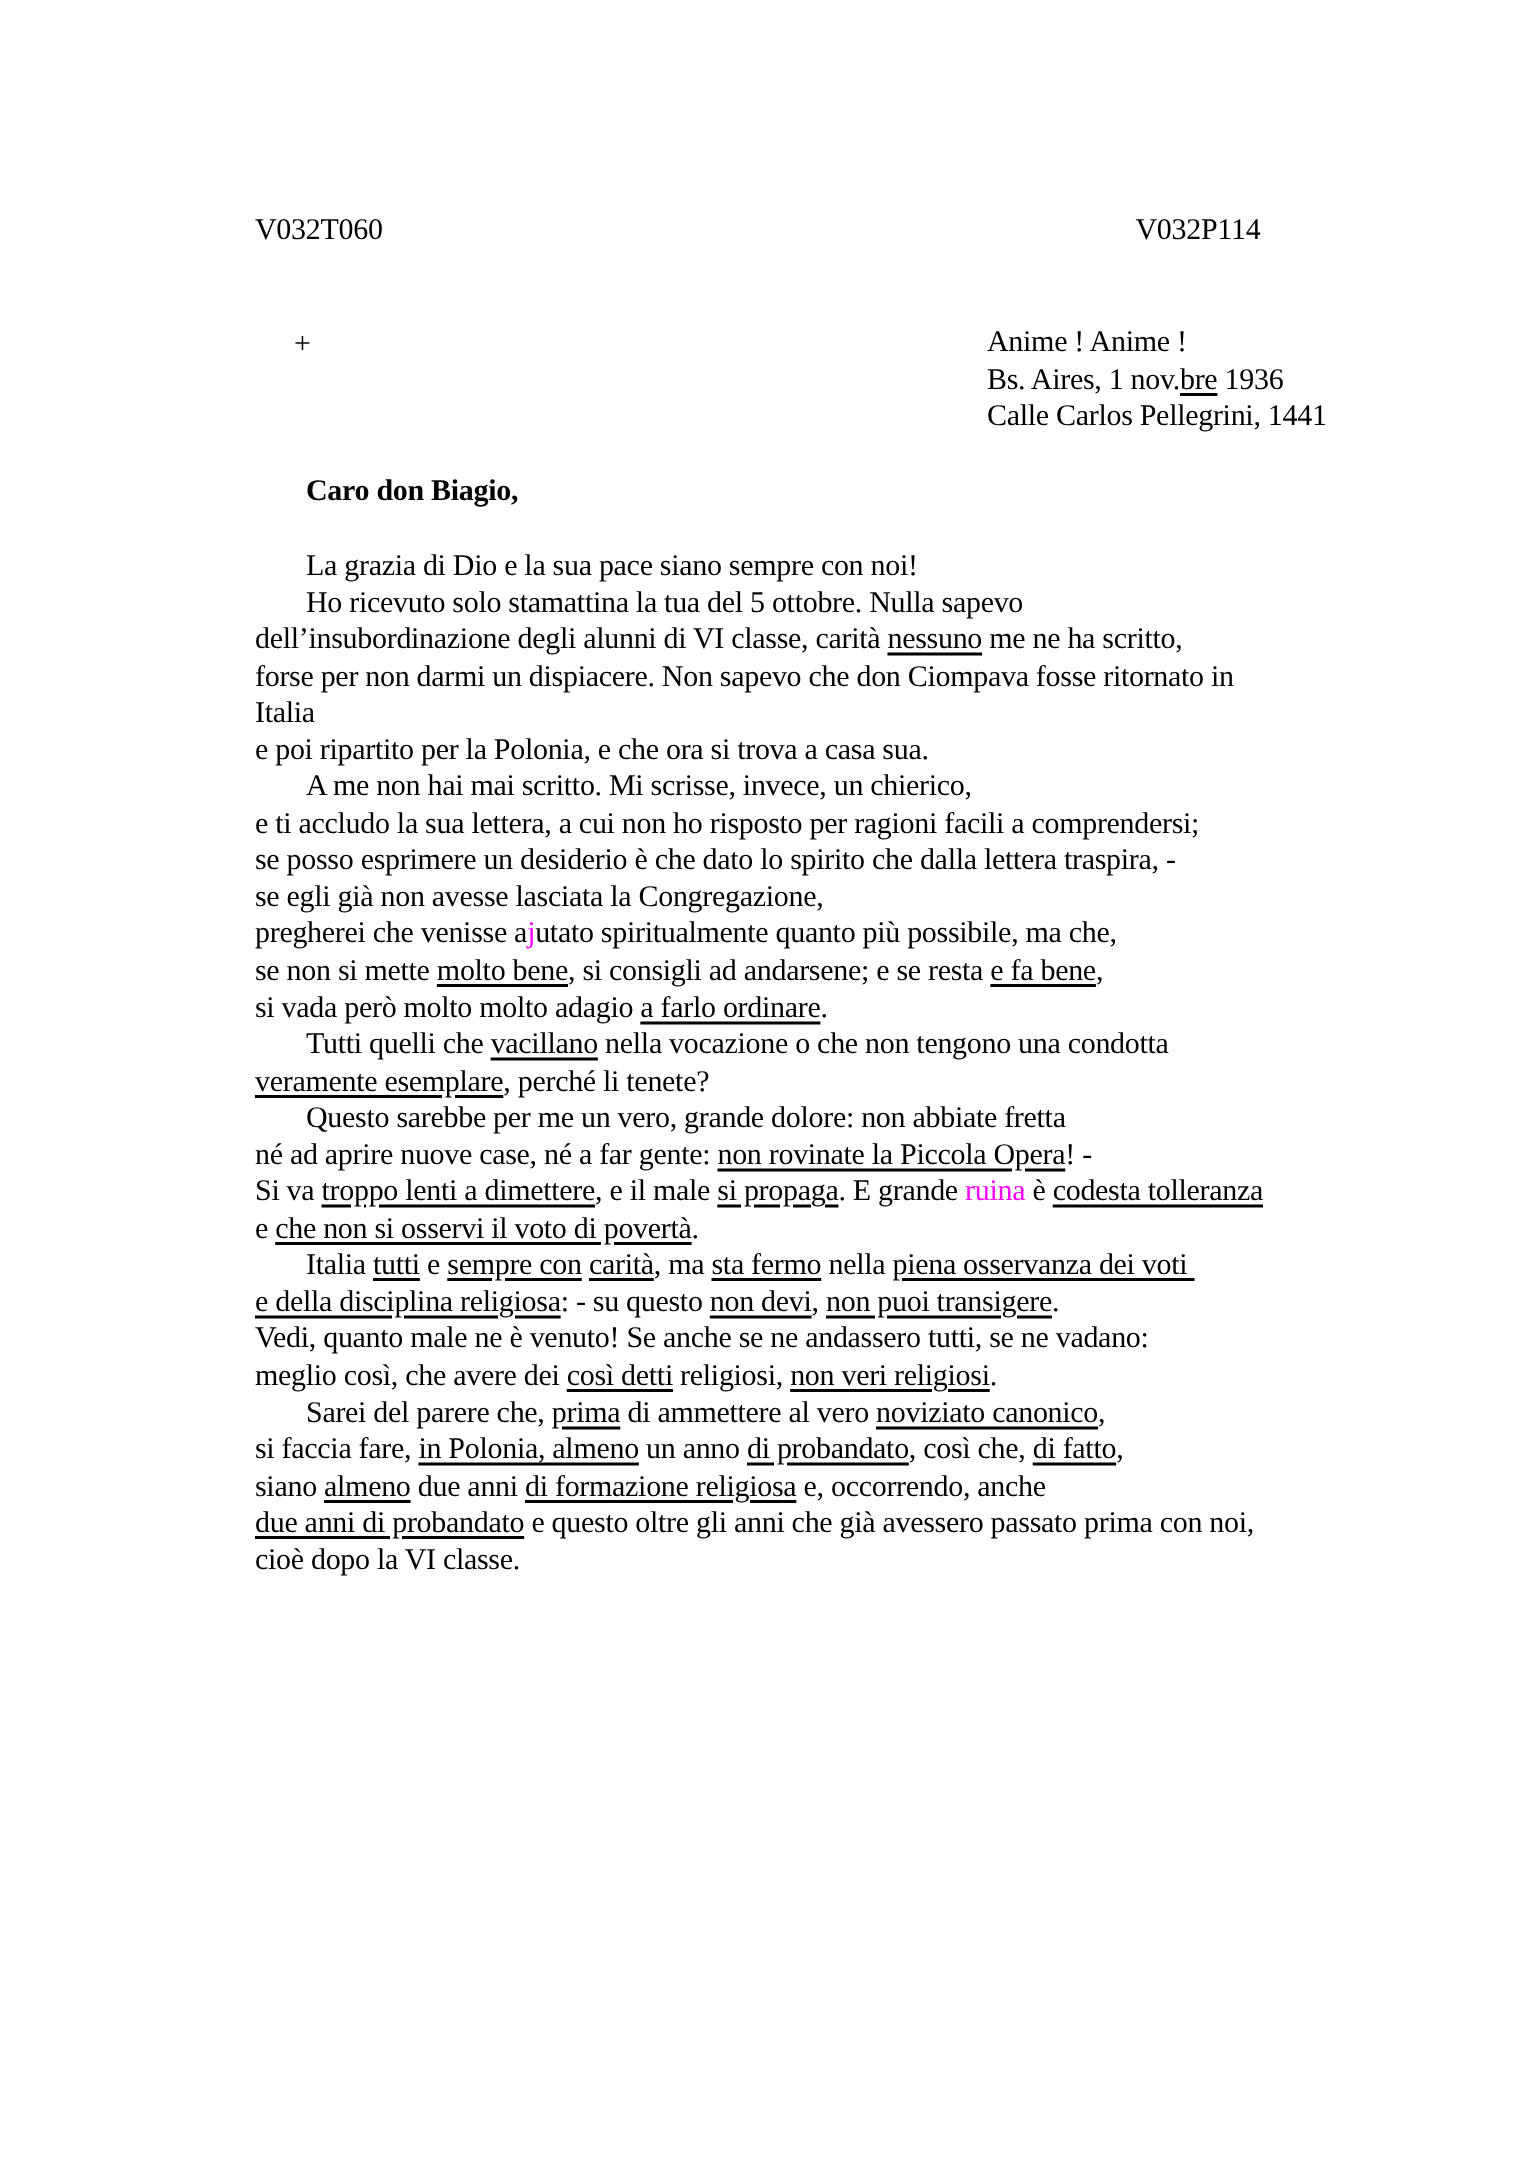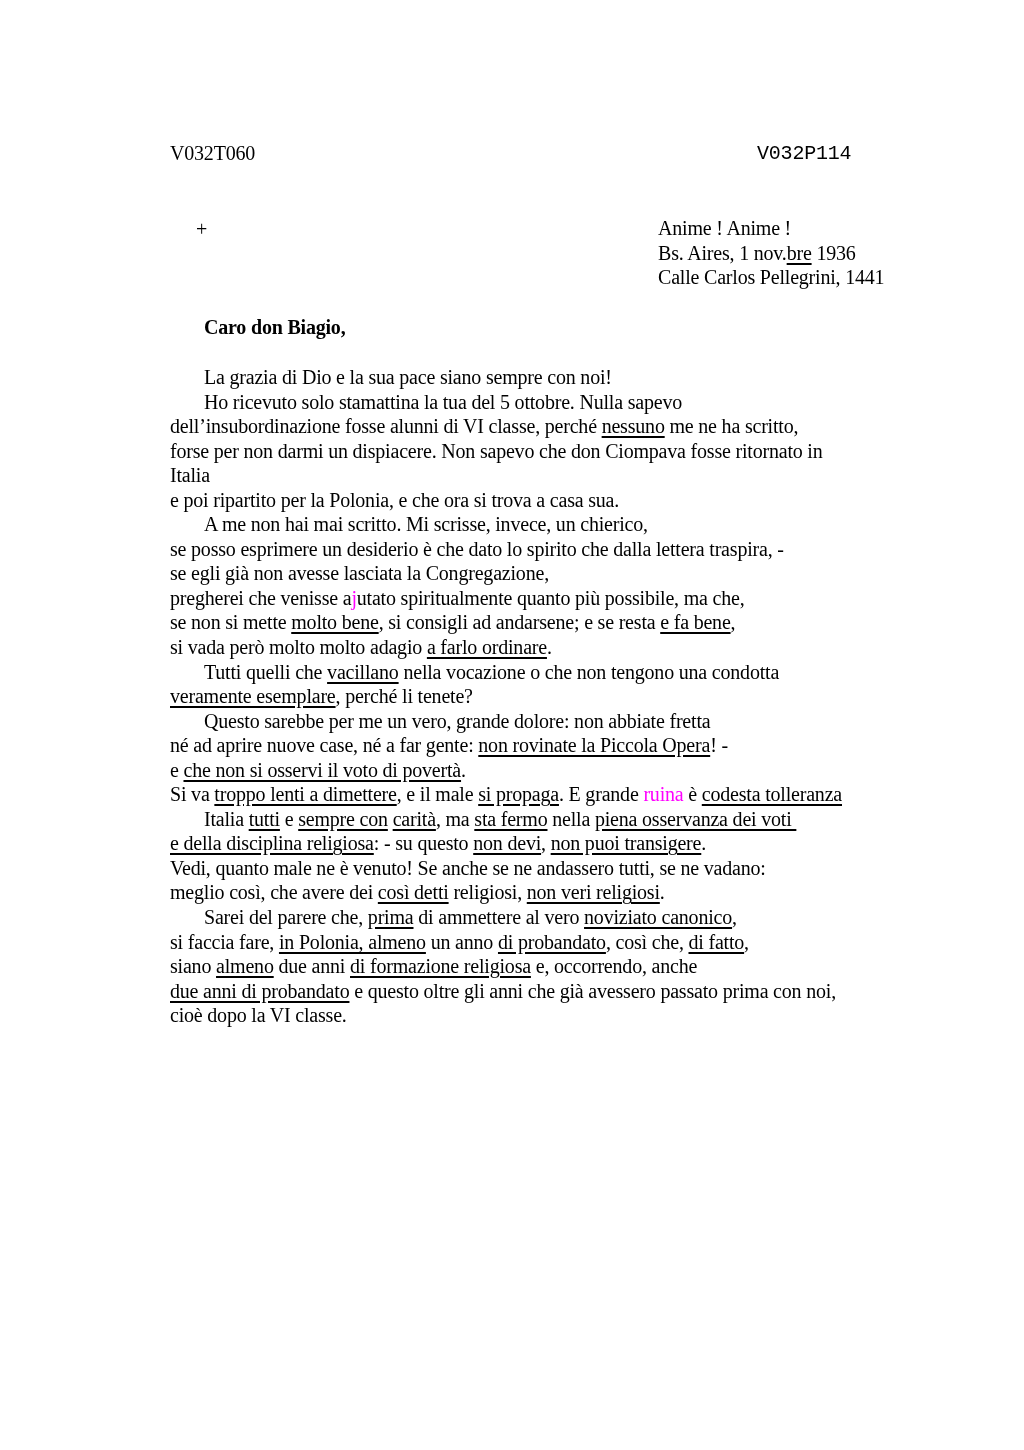--- a/index.html
+++ b/index.html
@@ -9,21 +9,21 @@
     height: 1236px;
     background: #ffffff;
     color: #000000;
     font-family: "Liberation Serif", "DejaVu Serif", serif;
     font-size: 20px;
     letter-spacing: -0.2px;
     overflow: hidden;
   }
   .code      { position: absolute; top: 142px; white-space: pre; }
   .code-left  { left: 170px; }
-  .code-right { left: 757px; font-family: Liberation Mono, monospace; }
+  .code-right { left: 757px; }
   .plus { position: absolute; left: 196px; top: 218px; }
   .address {
     position: absolute;
     left: 658px;
     top: 216px;
     line-height: 26.5px;
   }
   .salutation { position: absolute; left: 204px; top: 316px; font-weight: bold; }
   .body-block { position: absolute; left: 170px; top: 365px; }
   .line { line-height: 24.55px; white-space: pre; }
@@ -48,36 +48,37 @@
       <div class="line"><span>Anime ! Anime !</span></div>
       <div class="line"><span>Bs. Aires, 1 nov.</span><span class="u">bre</span><span> 1936</span></div>
       <div class="line"><span>Calle Carlos Pellegrini, 1441</span></div>
     </div>
 
   <div class="salutation">Caro don Biagio,</div>
 
   <div class="body-block">
       <div class="line indent"><span>La grazia di Dio e la sua pace siano sempre con noi!</span></div>
       <div class="line indent"><span>Ho ricevuto solo stamattina la tua del 5 ottobre. Nulla sapevo</span></div>
-      <div class="line"><span>dell’insubordinazione fosse alunni di VI classe, perché </span><span class="u">nessuno</span><span> me ne ha scritto,</span></div>
+      <div class="line"><span>dell’insubordinazione degli alunni di VI classe, carità </span><span class="u">nessuno</span><span> me ne ha scritto,</span></div>
       <div class="line"><span>forse per non darmi un dispiacere. Non sapevo che don Ciompava fosse ritornato in</span></div>
       <div class="line"><span>Italia</span></div>
       <div class="line"><span>e poi ripartito per la Polonia, e che ora si trova a casa sua.</span></div>
       <div class="line indent"><span>A me non hai mai scritto. Mi scrisse, invece, un chierico,</span></div>
+      <div class="line"><span>e ti accludo la sua lettera, a cui non ho risposto per ragioni facili a comprendersi;</span></div>
       <div class="line"><span>se posso esprimere un desiderio è che dato lo spirito che dalla lettera traspira, -</span></div>
       <div class="line"><span>se egli già non avesse lasciata la Congregazione,</span></div>
       <div class="line"><span>pregherei che venisse a</span><span class="m">j</span><span>utato spiritualmente quanto più possibile, ma che,</span></div>
       <div class="line"><span>se non si mette </span><span class="u">molto bene</span><span>, si consigli ad andarsene; e se resta </span><span class="u">e fa bene</span><span>,</span></div>
       <div class="line"><span>si vada però molto molto adagio </span><span class="u">a farlo ordinare</span><span>.</span></div>
       <div class="line indent"><span>Tutti quelli che </span><span class="u">vacillano</span><span> nella vocazione o che non tengono una condotta</span></div>
       <div class="line"><span class="u">veramente esemplare</span><span>, perché li tenete?</span></div>
       <div class="line indent"><span>Questo sarebbe per me un vero, grande dolore: non abbiate fretta</span></div>
       <div class="line"><span>né ad aprire nuove case, né a far gente: </span><span class="u">non rovinate la Piccola Opera</span><span>! -</span></div>
+      <div class="line"><span>Si va </span><span class="u">troppo lenti a dimettere</span><span>, e il male </span><span class="u">si propaga</span><span>. E grande </span><span class="m">ruina</span><span> è </span><span class="u">codesta tolleranza</span></div>
       <div class="line"><span>e </span><span class="u">che non si osservi il voto di povertà</span><span>.</span></div>
-      <div class="line"><span>Si va </span><span class="u">troppo lenti a dimettere</span><span>, e il male </span><span class="u">si propaga</span><span>. E grande </span><span class="m">ruina</span><span> è </span><span class="u">codesta tolleranza</span></div>
       <div class="line indent"><span>Italia </span><span class="u">tutti</span><span> e </span><span class="u">sempre con</span><span> </span><span class="u">carità</span><span>, ma </span><span class="u">sta fermo</span><span> nella </span><span class="u">piena osservanza dei voti&nbsp;</span></div>
       <div class="line"><span class="u">e della disciplina religiosa</span><span>: - su questo </span><span class="u">non devi</span><span>, </span><span class="u">non puoi transigere</span><span>.</span></div>
       <div class="line"><span>Vedi, quanto male ne è venuto! Se anche se ne andassero tutti, se ne vadano:</span></div>
       <div class="line"><span>meglio così, che avere dei </span><span class="u">così detti</span><span> religiosi, </span><span class="u">non veri religiosi</span><span>.</span></div>
       <div class="line indent"><span>Sarei del parere che, </span><span class="u">prima</span><span> di ammettere al vero </span><span class="u">noviziato canonico</span><span>,</span></div>
       <div class="line"><span>si faccia fare, </span><span class="u">in Polonia, almeno</span><span> un anno </span><span class="u">di probandato</span><span>, così che, </span><span class="u">di fatto</span><span>,</span></div>
       <div class="line"><span>siano </span><span class="u">almeno</span><span> due anni </span><span class="u">di formazione religiosa</span><span> e, occorrendo, anche</span></div>
       <div class="line"><span class="u">due anni di probandato</span><span> e questo oltre gli anni che già avessero passato prima con noi,</span></div>
       <div class="line"><span>cioè dopo la VI classe.</span></div>
     </div>

